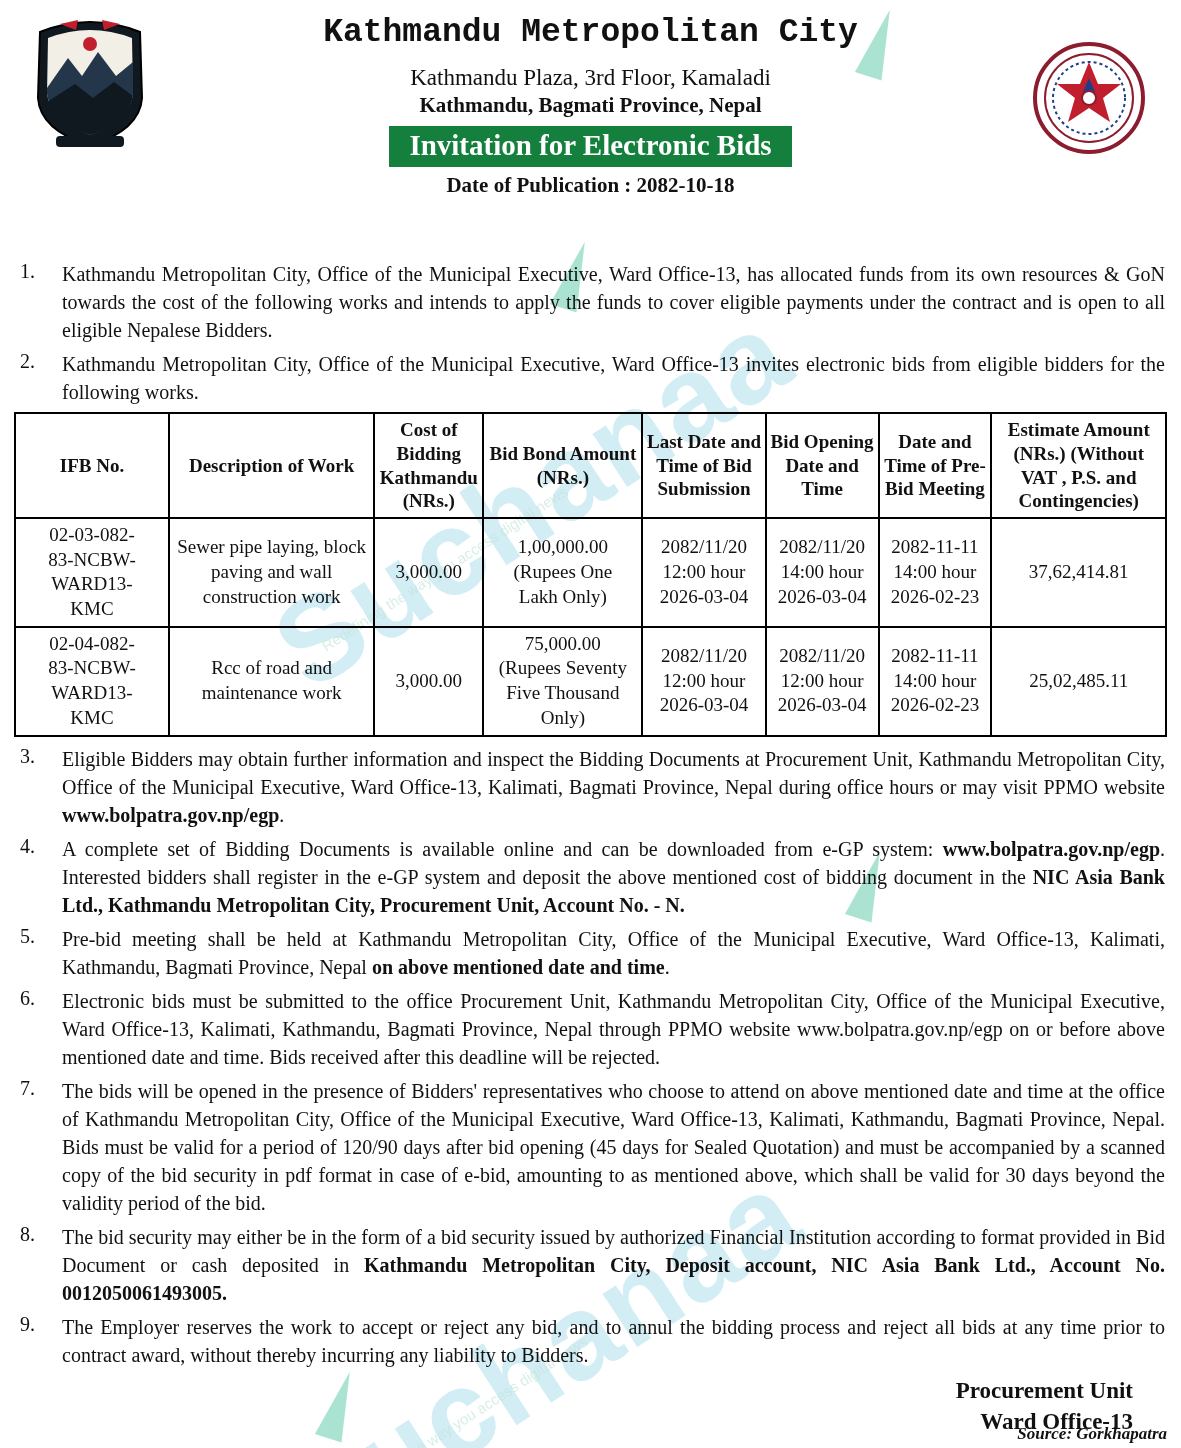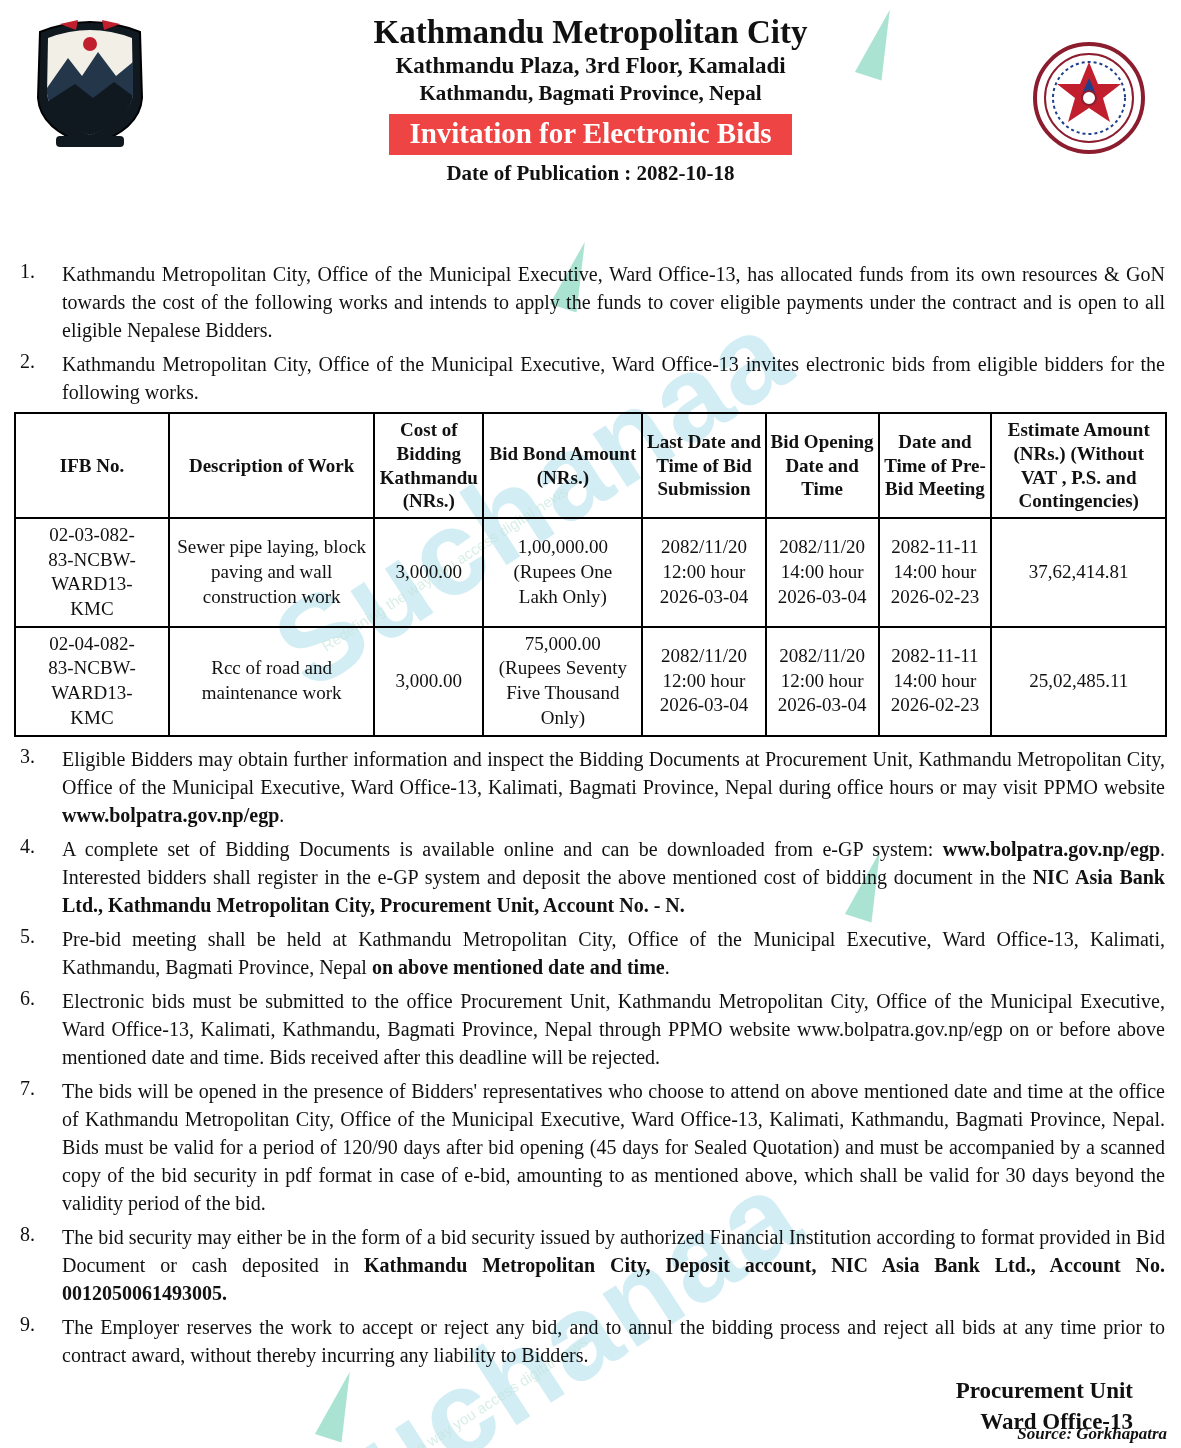--- a/index.html
+++ b/index.html
@@ -22,27 +22,27 @@
   .leaf{position:absolute;width:0;height:0;opacity:.5;z-index:0;pointer-events:none;}
   .leaf:before{content:"";position:absolute;border-left:14px solid transparent;border-right:14px solid transparent;
       border-bottom:70px solid #58c9a7;display:block;transform:rotate(18deg);}
 
   .content{position:relative;z-index:2;}
 
   
   .hdr{position:relative;text-align:center;min-height:240px;}
   .logo-left{position:absolute;left:16px;top:4px;width:120px;height:132px;}
   .logo-right{position:absolute;right:22px;top:28px;width:112px;height:112px;}
-  .title{font-size:33px;font-weight:bold;margin-top:6px;}
+  .title{font-size:33px;font-weight:bold;margin-top:6px;font-family:Liberation Mono, monospace;}
   .nepali{font-size:34px;font-weight:bold;margin-top:2px;}
   .office{font-size:27px;font-weight:bold;margin-top:0px;}
-  .addr1{font-size:23px;font-weight:bold;margin-top:2px;}
+  .addr1{font-size:23px;font-weight:normal;margin-top:14px;}
   .addr2{font-size:21px;font-weight:bold;margin-top:2px;}
   .banner-wrap{margin-top:8px;}
-  .banner{display:inline-block;background:#ef4444;color:#fff;font-weight:bold;font-size:29px;
+  .banner{display:inline-block;background:#15803d;color:#fff;font-weight:bold;font-size:29px;
           padding:3px 20px 5px 20px;}
   .pubdate{font-size:21px;font-weight:bold;margin-top:6px;}
 
   
   .paras{margin-top:6px;}
   .para{display:flex;margin:0 2px 6px 2px;}
   .pnum{flex:0 0 42px;font-size:20px;padding-left:4px;}
   .ptext{flex:1;font-size:20px;line-height:1.4;text-align:justify;}
   .b{font-weight:bold;}
 

